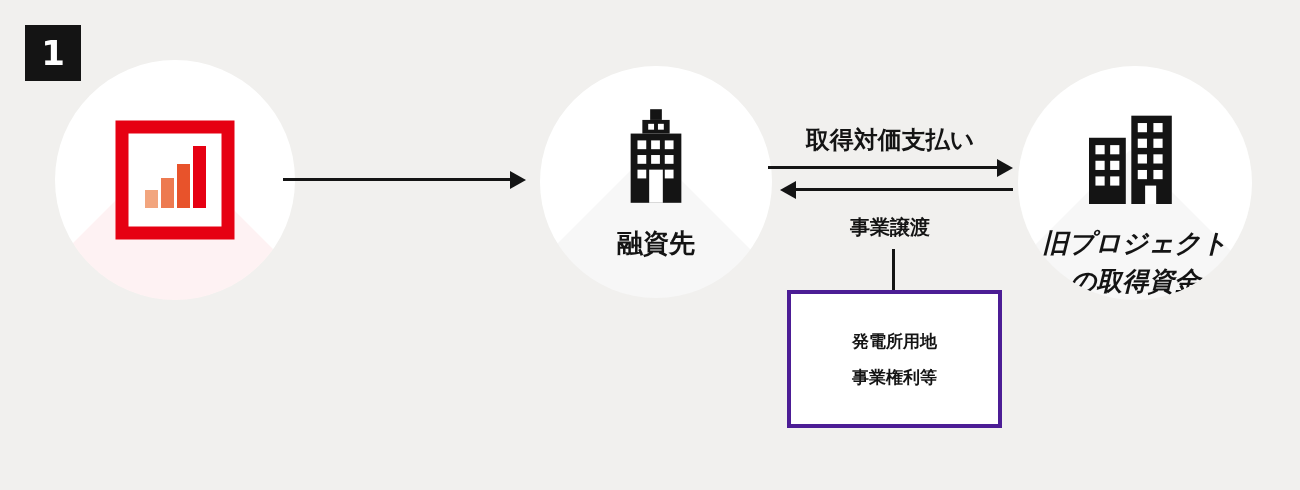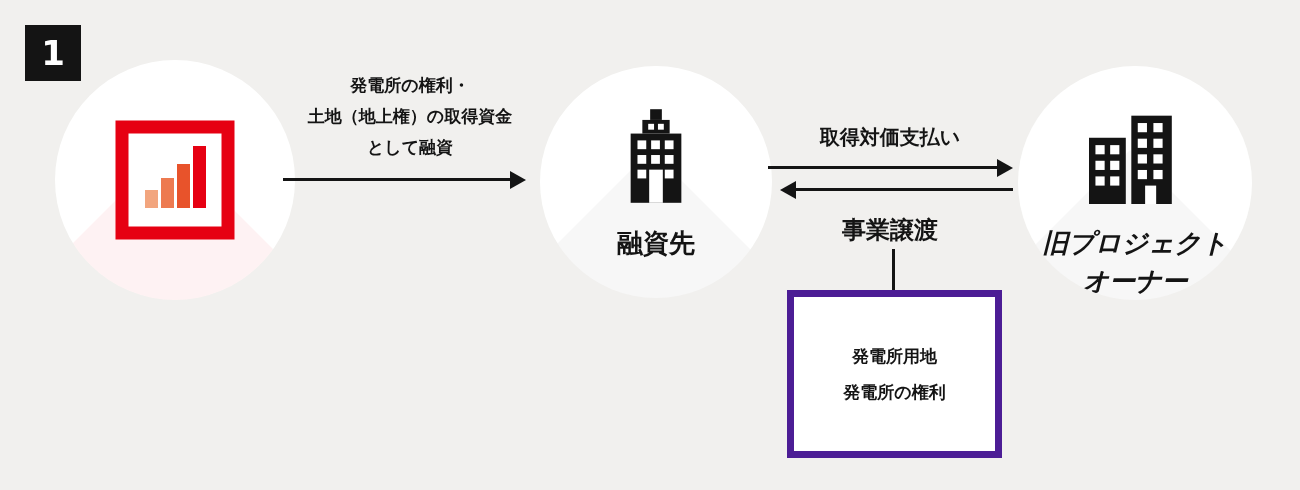--- a/index.html
+++ b/index.html
@@ -78,32 +78,32 @@
   }
   .loan-arrow     { left: 283px; top: 178px; width: 228px; }
   .payment-arrow  { left: 768px; top: 166px; width: 230px; }
   .transfer-arrow { left: 795px; top: 188px; width: 218px; }
 
   
   .flow-label {
     position: absolute; text-align: center; font-weight: bold; color: #141414;
   }
   .loan-label { left: 268px; top: 70px; width: 284px; font-size: 17px; line-height: 31px; }
-  .payment-label { left: 768px; top: 124px; width: 244px; font-size: 20px; }
-  .transfer-label { left: 768px; top: 214px; width: 244px; font-size: 24px; }
+  .payment-label { left: 768px; top: 124px; width: 244px; font-size: 24px; }
+  .transfer-label { left: 768px; top: 214px; width: 244px; font-size: 20px; }
 
   
   .box-connector {
     position: absolute; left: 892px; top: 249px;
     width: 3px; height: 42px; background: #141414;
   }
   .asset-box {
     position: absolute; left: 787px; top: 290px;
-    width: 215px; height: 168px;
-    background: #ffffff; border: 7px solid #4c1d95;
+    width: 215px; height: 138px;
+    background: #ffffff; border: 4px solid #4c1d95;
     display: flex; flex-direction: column; justify-content: center;
     z-index: 3;
   }
   .asset-box .asset-line {
     text-align: center; font-size: 17px; font-weight: bold;
     line-height: 36px; color: #141414;
   }
 </style>
 </head>
 <body>
@@ -120,25 +120,20 @@
       <svg width="120" height="120" viewBox="0 0 120 120" aria-hidden="true">
         <rect x="7" y="7" width="106" height="106" fill="#ffffff" stroke="#e60012" stroke-width="13"></rect>
         <rect x="30" y="70" width="13" height="18" fill="#f2a57e"></rect>
         <rect x="46" y="58" width="13" height="30" fill="#ed7a50"></rect>
         <rect x="62" y="44" width="13" height="44" fill="#e8532b"></rect>
         <rect x="78" y="26" width="13" height="62" fill="#e60012"></rect>
       </svg>
     </span>
   </div>
 
-  <div class="flow-label loan-label">
-    <div>発電所の権利・</div>
-    <div>土地（地上権）の取得資金</div>
-    <div>として融資</div>
-  </div>
   <div class="arrow arrow--right loan-arrow"></div>
 
   <div class="circle circle-borrower">
     <span class="long-shadow"></span>
     <span class="icon-wrap building-wrap">
       <svg width="78" height="96" viewBox="0 0 80 96" aria-hidden="true">
         <g fill="#141414">
           <rect x="34" y="0" width="12" height="11"></rect>
           <rect x="26" y="11" width="28" height="14"></rect>
           <rect x="14" y="25" width="52" height="71"></rect>
@@ -164,21 +159,21 @@
   <div class="flow-label payment-label">取得対価支払い</div>
   <div class="arrow arrow--right payment-arrow"></div>
 
   <div class="arrow arrow--left transfer-arrow"></div>
   <div class="flow-label transfer-label">事業譲渡</div>
 
   <div class="box-connector"></div>
 
   <div class="asset-box">
     <div class="asset-line">発電所用地</div>
-    <div class="asset-line">発電所の権利</div>
+    <div class="asset-line">事業権利等</div>
   </div>
 
   <div class="circle circle-owner">
     <span class="long-shadow"></span>
     <span class="icon-wrap buildings-wrap">
       <svg width="92" height="92" viewBox="0 0 100 100" aria-hidden="true">
         <g fill="#141414">
           <rect x="0" y="28" width="40" height="72"></rect>
           <rect x="46" y="4" width="44" height="96"></rect>
         </g>
@@ -195,16 +190,16 @@
           <rect x="70" y="29" width="10" height="10"></rect>
           <rect x="53" y="46" width="10" height="10"></rect>
           <rect x="70" y="46" width="10" height="10"></rect>
           <rect x="53" y="63" width="10" height="10"></rect>
           <rect x="70" y="63" width="10" height="10"></rect>
           <rect x="61" y="80" width="12" height="20"></rect>
         </g>
       </svg>
     </span>
     <div class="node-title owner-title-1">旧プロジェクト</div>
-    <div class="node-title owner-title-2">オーナー</div>
+    <div class="node-title owner-title-2">の取得資金</div>
   </div>
 
 </div>
 
 </body></html>

